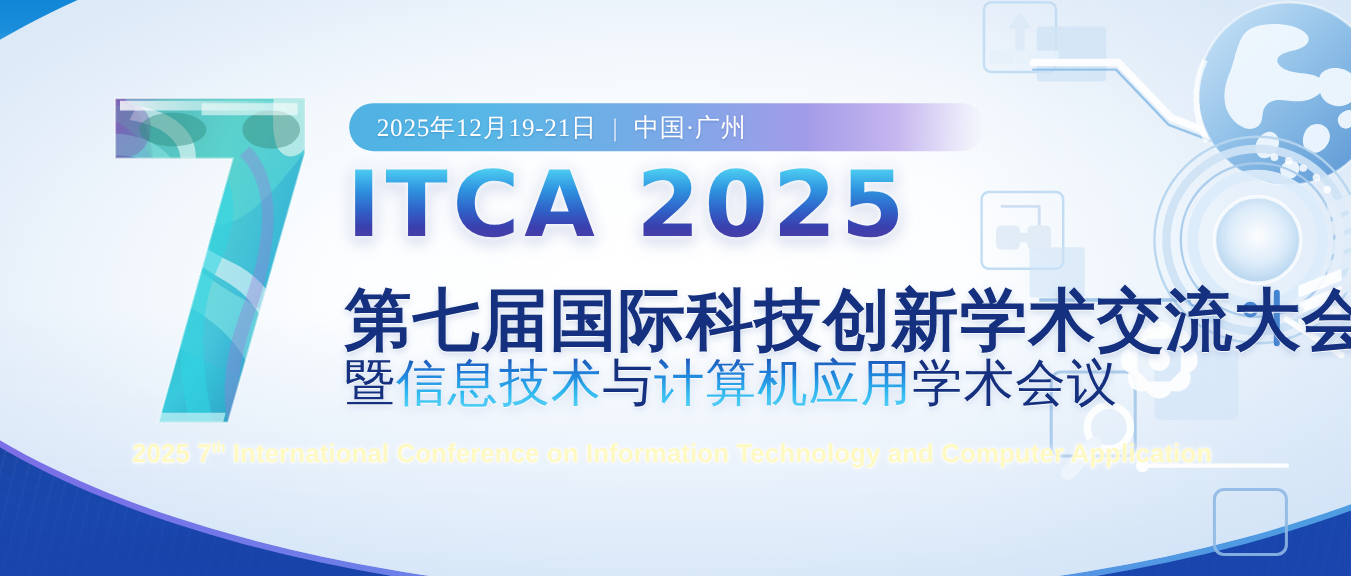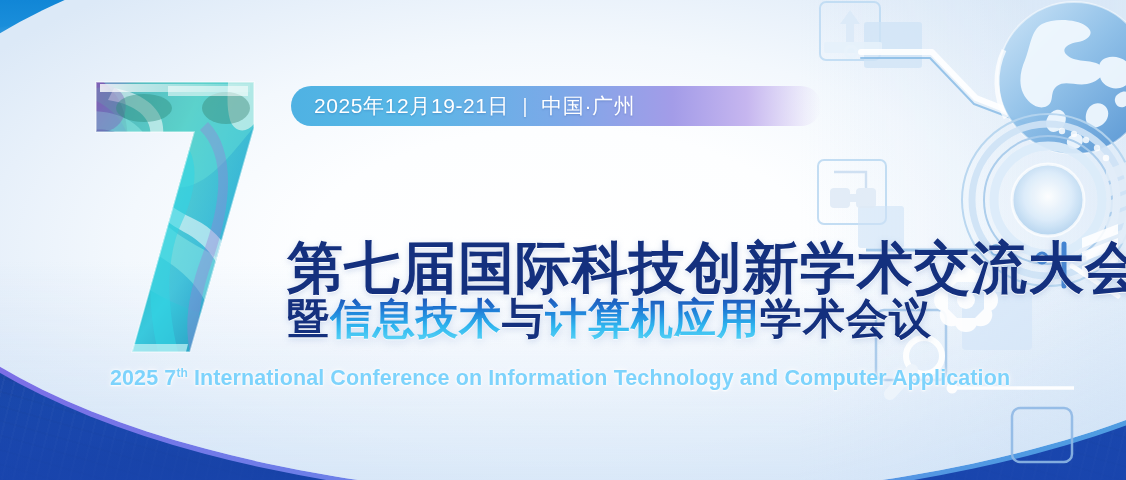--- a/index.html
+++ b/index.html
@@ -77,21 +77,21 @@
 
   
   .datebar{
     position:absolute; left:291px; top:86px; height:40px; width:530px;
     border-radius:20px;
     background:linear-gradient(90deg,#4fb2e3 0%,#58b7e6 22%,#7ba9e8 50%,#a39ce8 72%,#c6b6ef 86%,rgba(214,200,243,.25) 97%,rgba(255,255,255,0) 100%);
     display:flex; align-items:center;
   }
   .datebar-txt{
     color:#ffffff; font-size:21px; letter-spacing:.6px; margin-left:23px;
-    font-family:Liberation Sans, sans-serif; font-weight:400;
+    font-family:Liberation Serif, serif; font-weight:400;
     text-shadow:0 1px 2px rgba(30,70,140,.28);
     white-space:nowrap;
   }
   .datebar-sep{ margin:0 13px; opacity:.85; }
 
   .itca{
     position:absolute; left:289px; top:133px;
     font-size:76px; font-weight:700; letter-spacing:4px;
     font-family:"DejaVu Sans","Liberation Sans",sans-serif;
     line-height:1;
@@ -105,39 +105,39 @@
   .cn1{
     position:absolute; left:287px; top:240px;
     font-size:56px; font-weight:700; letter-spacing:1px; line-height:1;
     color:#14307e;
     font-family:"DejaVu Sans","Liberation Sans",sans-serif;
     text-shadow:0 1px 0 rgba(255,255,255,.85), 0 2px 6px rgba(120,150,200,.35);
     white-space:nowrap;
   }
   .cn2{
     position:absolute; left:287px; top:298px;
-    font-size:42px; font-weight:700; letter-spacing:1px; line-height:1;
+    font-size:42px; font-weight:400; letter-spacing:1px; line-height:1;
     font-family:"DejaVu Sans","Liberation Sans",sans-serif;
     white-space:nowrap;
   }
   .cn2 .dark{
     color:#14307e;
     text-shadow:0 1px 0 rgba(255,255,255,.85), 0 2px 6px rgba(120,150,200,.35);
   }
   .cn2 .cyan{
     background:linear-gradient(180deg,#1f49ad 0%,#1f7fd8 34%,#2fb6ef 66%,#5fd7f7 100%);
     -webkit-background-clip:text; background-clip:text;
     color:transparent; -webkit-text-fill-color:transparent;
     filter:drop-shadow(0 1px 0 rgba(255,255,255,.7)) drop-shadow(0 2px 5px rgba(120,150,200,.3));
   }
 
   .en{
     position:absolute; left:110px; top:366px;
     font-size:21.5px; font-weight:700; letter-spacing:.1px;
-    color:#7dd3fc;
+    color:#fef9c3;
     font-family:"Liberation Sans","DejaVu Sans",sans-serif;
     text-shadow:0 0 3px rgba(255,255,255,.95), 0 0 7px rgba(255,255,255,.85), 0 1px 2px rgba(255,255,255,.9);
     white-space:nowrap;
   }
   .en sup{ font-size:12px; vertical-align:super; }
 </style>
 </head>
 <body>
 
 <div class="banner">
@@ -334,20 +334,21 @@
       <path d="M18 20 L176 20 L176 66 L112 290 L54 290 L116 70 L18 70 Z" fill="none" stroke="#ffffff" stroke-width="1.6" opacity="0.5"></path>
     </svg>
   </div>
 
   <div class="datebar">
     <div class="datebar-txt">
       <span>2025年12月19-21日</span><span class="datebar-sep">|</span><span>中国·广州</span>
     </div>
   </div>
 
+  <div class="itca">ITCA 2025</div>
 
   <div class="cn1">第七届国际科技创新学术交流大会</div>
 
   <div class="cn2"><span class="dark">暨</span><span class="cyan">信息技术</span><span class="dark">与</span><span class="cyan">计算机应用</span><span class="dark">学术会议</span></div>
 
   <div class="en"><span>2025 7</span><sup>th</sup><span> International Conference on Information Technology and Computer Application</span></div>
 
 </div>
 
 </body></html>

